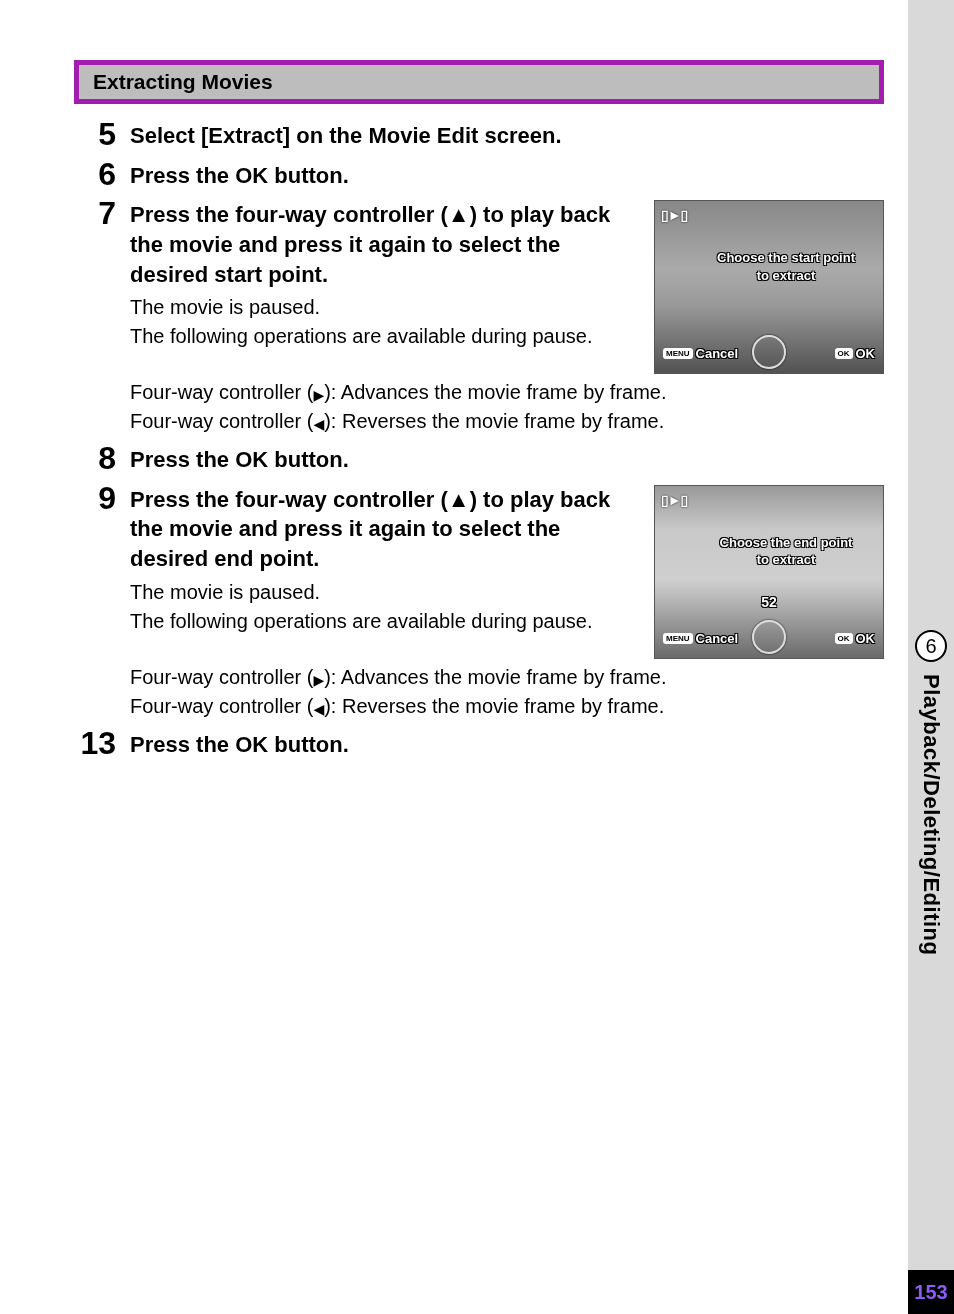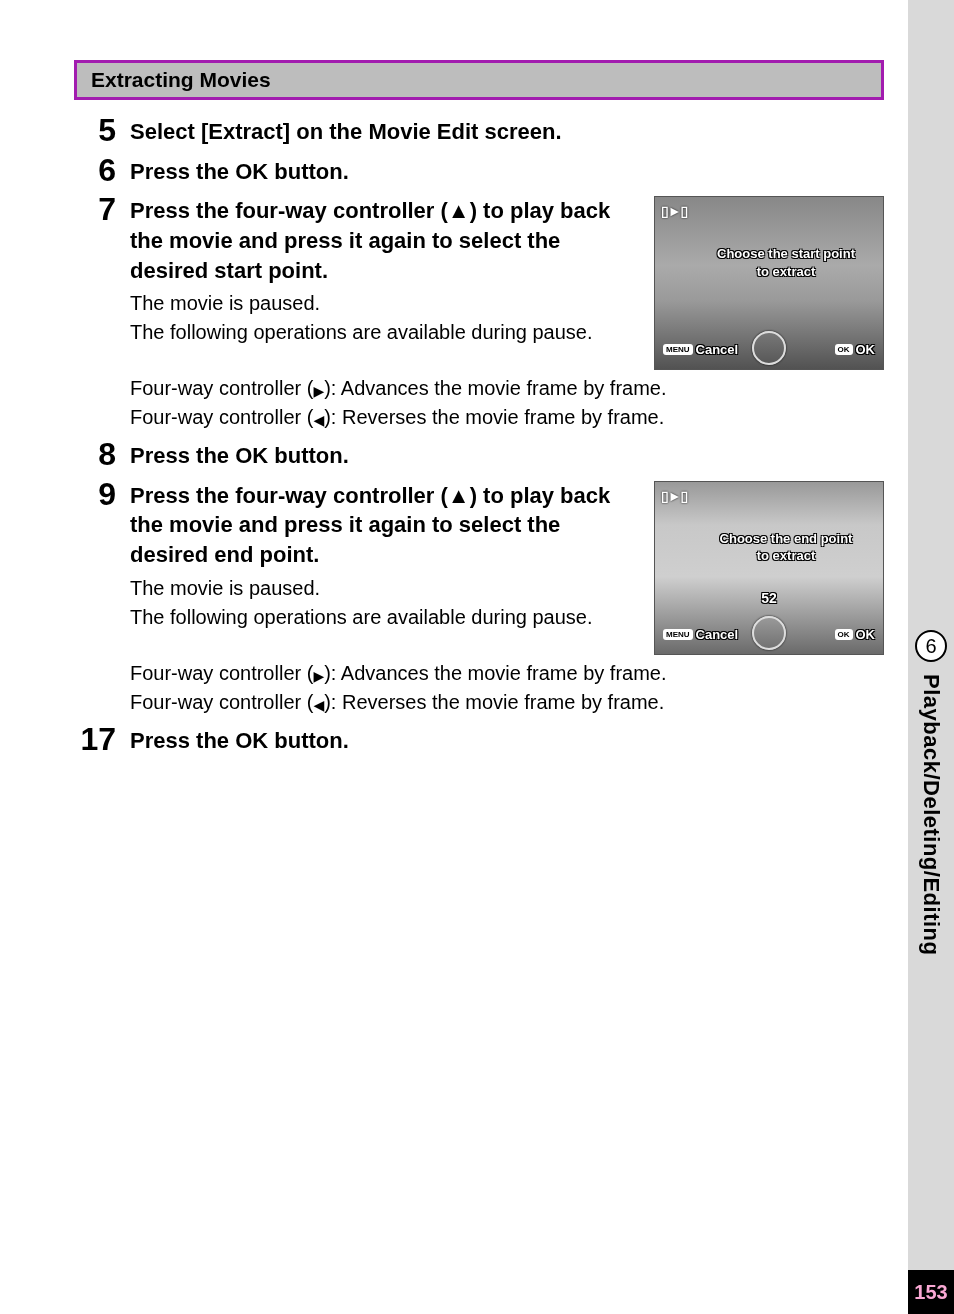--- a/index.html
+++ b/index.html
@@ -1,24 +1,24 @@
 <!DOCTYPE html>
 <html><head>
 <meta charset="utf-8">
 <style>
   * { box-sizing: border-box; margin: 0; padding: 0; }
   html, body { width: 954px; height: 1314px; font-family: Arial, Helvetica, sans-serif; background: #fff; color: #000; }
   .page { position: relative; width: 954px; height: 1314px; }
   .right-strip { position: absolute; right: 0; top: 0; width: 46px; height: 1314px; background: #d9d9d9; }
-  .page-num-box { position: absolute; bottom: 0; right: 0; width: 46px; height: 44px; background: #000; color: #f9a8d4; font-weight: bold; font-size: 20px; display: flex; align-items: center; justify-content: center; }
+  .page-num-box { position: absolute; bottom: 0; right: 0; width: 46px; height: 44px; background: #000; color: #8b5cf6; font-weight: bold; font-size: 20px; display: flex; align-items: center; justify-content: center; }
   .side-tab { position: absolute; right: 0; top: 630px; width: 46px; display: flex; flex-direction: column; align-items: center; }
   .tab-num { width: 32px; height: 32px; border-radius: 50%; border: 2px solid #000; background: #fff; display: flex; align-items: center; justify-content: center; font-size: 20px; margin-bottom: 12px; font-weight: normal;}
   .tab-text { writing-mode: vertical-rl; font-size: 22px; font-weight: bold; letter-spacing: 0.5px; }
   .content { position: absolute; left: 74px; top: 60px; width: 810px; }
-  .section-header { background: #bdbdbd; padding: 5px 14px; font-size: 21px; font-weight: bold; border: 3px solid #a21caf; }
+  .section-header { background: #bdbdbd; padding: 5px 14px; font-size: 21px; font-weight: bold; border: 5px solid #a21caf; }
   .steps { margin-top: 14px; }
   .step { display: flex; margin-bottom: 6px; }
   .step-num { width: 56px; font-size: 32px; font-weight: bold; text-align: right; padding-right: 14px; line-height: 1.05; flex-shrink:0;}
   .step-body { flex: 1; padding-top: 3px; }
   .step-head { font-size: 22px; font-weight: bold; line-height: 1.35; }
   .step-desc { font-size: 20px; line-height: 1.45; margin-top: 4px; }
   .with-screen { display: flex; gap: 18px; align-items: flex-start; }
   .with-screen .text-col { flex: 1; }
   .screen { width: 230px; height: 174px; background: linear-gradient(#888, #aaa 40%, #9a9a9a 60%, #525252); border: 1px solid #555; position: relative; flex-shrink: 0; color: #fff; font-family: Arial, sans-serif; }
   .screen2 { background: linear-gradient(#999, #c8c8c8 25%, #cfcfcf 55%, #6a6a6a); }
@@ -143,21 +143,21 @@
             </div>
           </div>
           <div class="step-desc">
             <span>Four-way controller (</span><span class="tri">▶</span><span>): Advances the movie frame by frame.</span><br>
             <span>Four-way controller (</span><span class="tri">◀</span><span>): Reverses the movie frame by frame.</span>
           </div>
         </div>
       </div>
 
       <div class="step">
-        <div class="step-num">17</div>
+        <div class="step-num">13</div>
         <div class="step-body">
           <div class="step-head">Press the OK button.</div>
         </div>
       </div>
 
     </div>
   </div>
 </div>
 
 </body></html>

